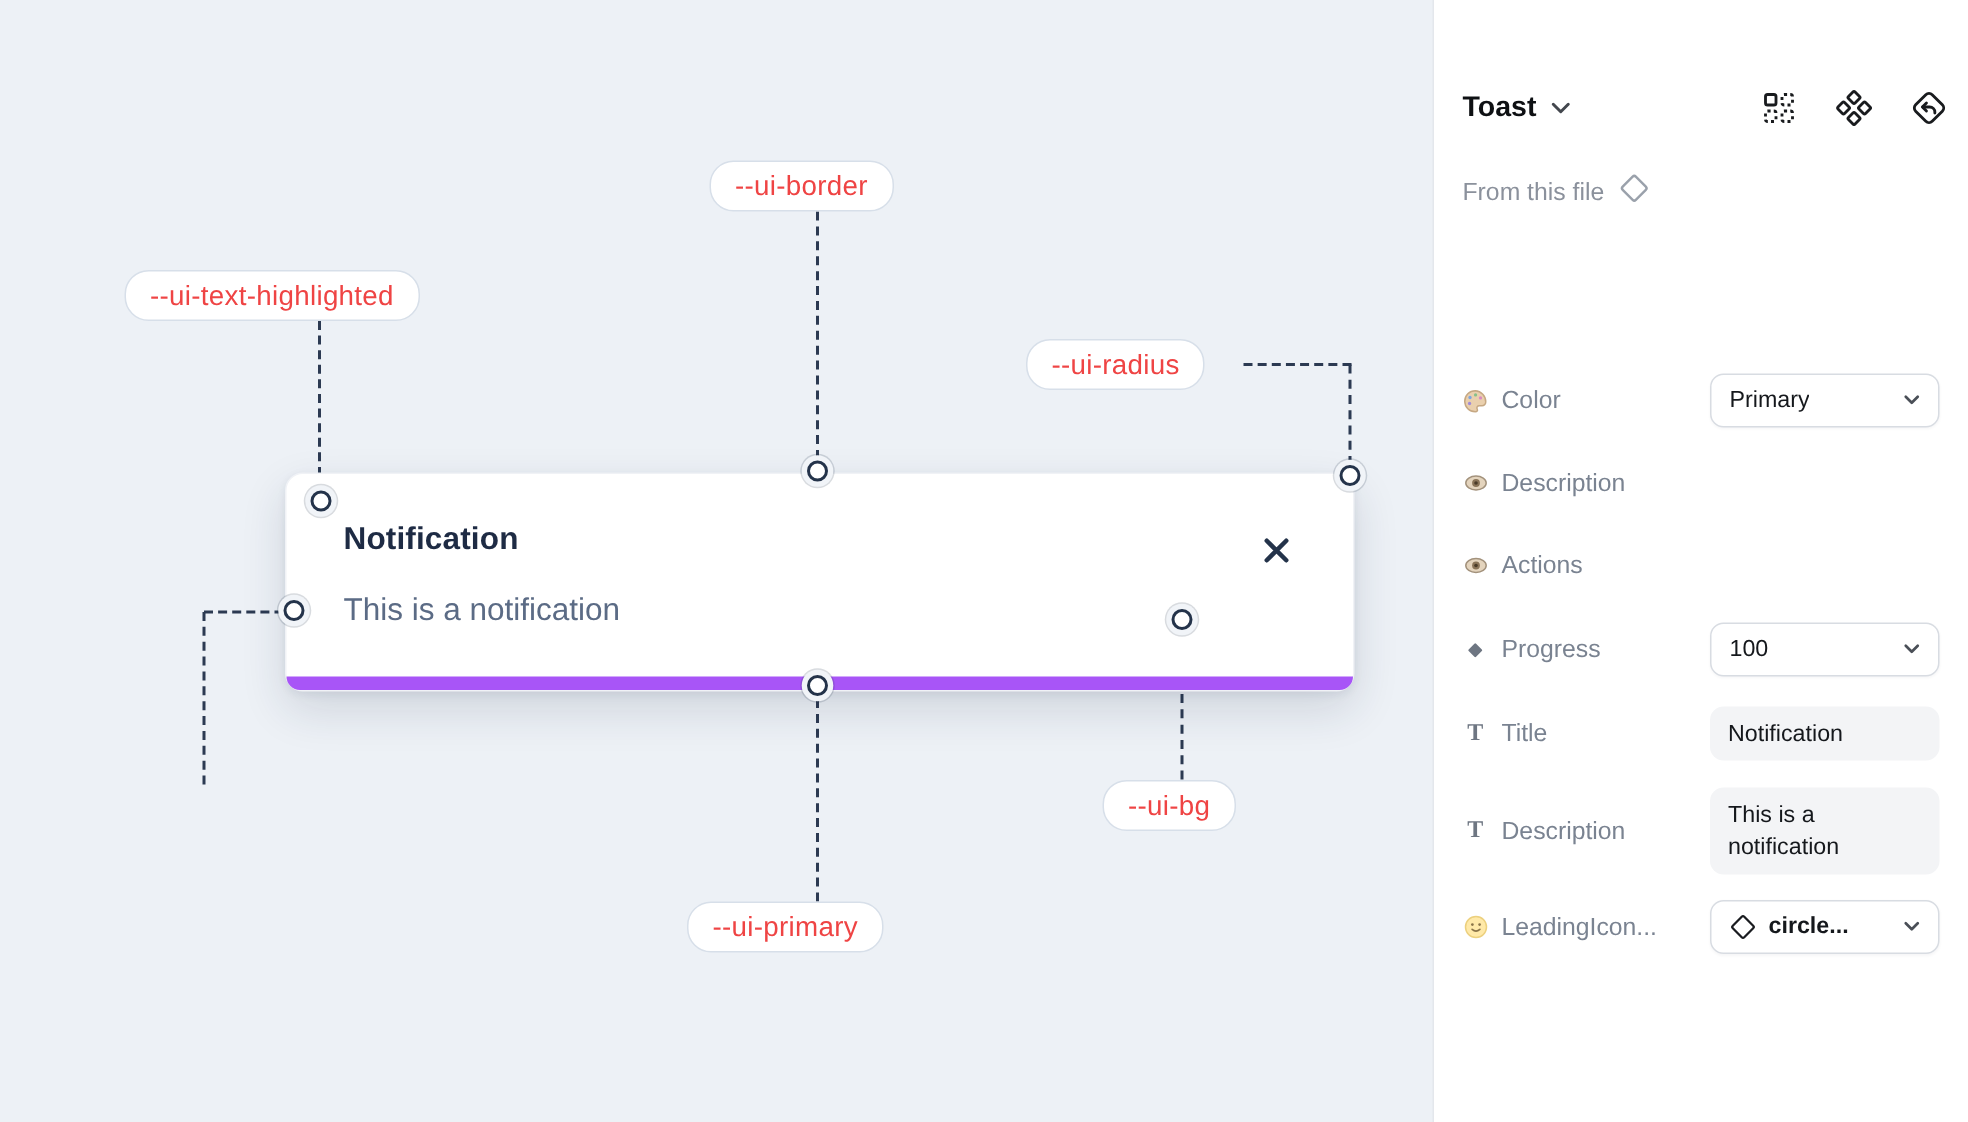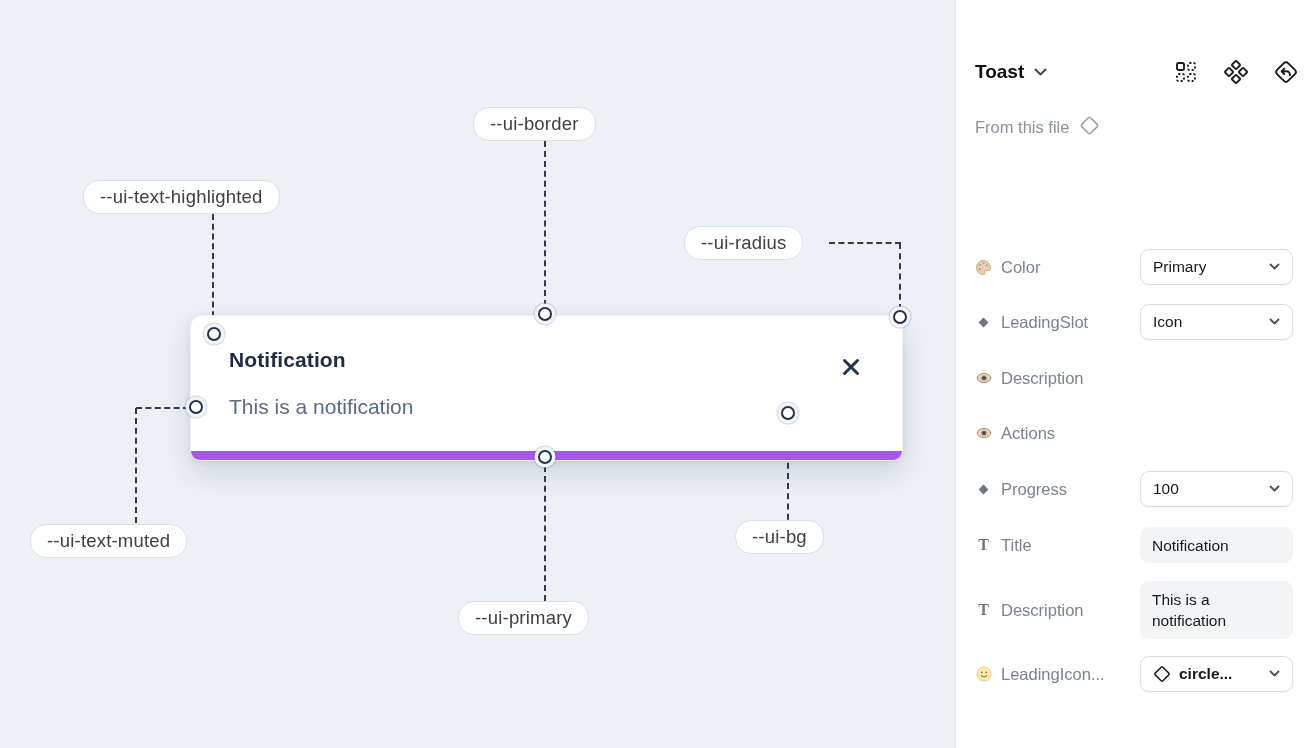--- a/index.html
+++ b/index.html
@@ -18,21 +18,21 @@
     color:#1e2b44; letter-spacing:.1px; }
   .toast-desc { position:absolute; left:38px; top:79px; font-size:21px; font-weight:400;
     color:#5b6b85; }
   .toast-close { position:absolute; right:40px; top:40px; width:22px; height:22px;
     cursor:pointer; }
   .toast-bar { position:absolute; left:0; right:0; bottom:0; height:9px;
     background:#a855f7; border-radius:0 0 11px 11px; }
 
   .pill { position:absolute; padding:5px 16px; background:#ffffff;
     border:1.5px solid #d7dfe9; border-radius:16px; font-size:18.5px; font-weight:500;
-    color:#404040; white-space:nowrap; letter-spacing:.2px; }
+    color:#ef4444; white-space:nowrap; letter-spacing:.2px; }
 
   .dash-v { position:absolute; width:0; border-left:2px dashed #2c3a52; }
   .dash-h { position:absolute; height:0; border-top:2px dashed #2c3a52; }
 
   .dot { position:absolute; width:14px; height:14px; background:#ffffff;
     border:2.5px solid #24334a; border-radius:50%;
     box-shadow:0 0 0 3.5px #f1f4f8, 0 0 0 4.5px rgba(40,55,80,.18); }
 
   
   .panel { position:absolute; left:956px; top:0; width:356px; height:748px;
@@ -101,21 +101,20 @@
         <svg width="22" height="22" viewBox="0 0 22 22">
             <path d="M4.5 4.5 L17.5 17.5 M17.5 4.5 L4.5 17.5" stroke="#24334a" stroke-width="3" stroke-linecap="round"></path>
           </svg>
       </span>
       <div class="toast-bar"></div>
     </div>
 
     <div class="pill" style="left:473px; top:107px;">--ui-border</div>
     <div class="pill" style="left:83px; top:180px;">--ui-text-highlighted</div>
     <div class="pill" style="left:684px; top:226px;">--ui-radius</div>
-    <div class="pill" style="left:30px; top:524px;">--ui-text-muted</div>
     <div class="pill" style="left:458px; top:601px;">--ui-primary</div>
     <div class="pill" style="left:735px; top:520px;">--ui-bg</div>
 
     <div class="dot" style="left:207px; top:327px;"></div>
     <div class="dot" style="left:538px; top:307px;"></div>
     <div class="dot" style="left:893px; top:310px;"></div>
     <div class="dot" style="left:189px; top:400px;"></div>
     <div class="dot" style="left:538px; top:450px;"></div>
     <div class="dot" style="left:781px; top:406px;"></div>
   </div>
@@ -186,40 +185,20 @@
             <span class="dd-text">Primary</span>
             <span class="caret">
               <svg width="11" height="8" viewBox="0 0 11 8">
                   <path d="M1.5 1.5 L5.5 5.5 L9.5 1.5" stroke="#4a4f57" stroke-width="1.8" fill="none" stroke-linecap="round" stroke-linejoin="round"></path>
                 </svg>
             </span>
           </span>
         </span>
       </div>
 
-      <div class="prop-row mb20">
-        <span class="prop-label">
-          <span class="prop-icon">
-            <svg width="13" height="13" viewBox="0 0 13 13">
-                <rect x="3" y="3" width="7" height="7" rx="0.8" transform="rotate(45 6.5 6.5)" fill="#6e7682"></rect>
-              </svg>
-          </span>
-          <span>LeadingSlot</span>
-        </span>
-        <span class="control">
-          <span class="dropdown">
-            <span class="dd-text">Icon</span>
-            <span class="caret">
-              <svg width="11" height="8" viewBox="0 0 11 8">
-                  <path d="M1.5 1.5 L5.5 5.5 L9.5 1.5" stroke="#4a4f57" stroke-width="1.8" fill="none" stroke-linecap="round" stroke-linejoin="round"></path>
-                </svg>
-            </span>
-          </span>
-        </span>
-      </div>
 
       <div class="prop-row mb19">
         <span class="prop-label">
           <span class="prop-icon">
             <svg width="16" height="16" viewBox="0 0 16 16">
               <ellipse cx="8" cy="8" rx="6.8" ry="4.6" fill="#e4d4bd" stroke="#a3927c" stroke-width="1"></ellipse>
               <circle cx="8" cy="8" r="2.6" fill="#8a7458"></circle>
                 <circle cx="8" cy="8" r="1.2" fill="#4a3b28"></circle>
             </svg>
           </span>

